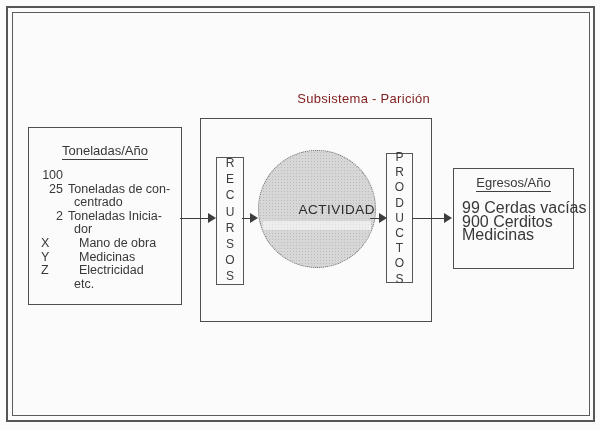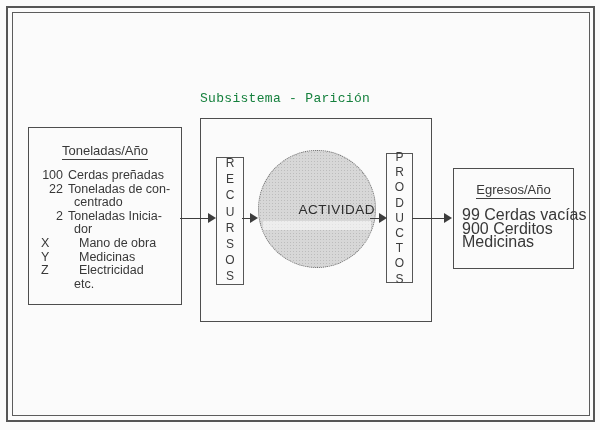--- a/index.html
+++ b/index.html
@@ -17,21 +17,21 @@
     position: absolute; left: 6px; top: 6px; right: 5px; bottom: 8px;
     border: 2px solid #565656;
   }
   .frame-inner {
     position: absolute; left: 12px; top: 12px; right: 10px; bottom: 14px;
     border: 1.5px solid #5c5c5c;
   }
 
   .subsystem-title {
     position: absolute; left: 200px; top: 91px; width: 230px;
-    text-align: left; font-size: 13px; letter-spacing: 0.3px; color: #15803d; font-family: Liberation Mono, monospace;
+    text-align: right; font-size: 13px; letter-spacing: 0.3px; color: #7f1d1d;
   }
 
   .box { position: absolute; border: 1.5px solid #4e4e4e; background: transparent; }
 
   
   .ingresos { left: 28px; top: 127px; width: 152px; height: 176px; }
   .box-title { text-align: center; margin-top: 15px; font-size: 13px; }
   .underlined { border-bottom: 1px solid #3f3f3f; padding-bottom: 1px; }
   .rows { margin-top: 11px; padding-left: 12px; padding-right: 2px;
           font-size: 12.5px; line-height: 13.6px; }
@@ -84,45 +84,44 @@
   .arrow .head {
     position: absolute; right: 0; top: 0;
     width: 0; height: 0;
     border-top: 5.5px solid transparent;
     border-bottom: 5.5px solid transparent;
     border-left: 8px solid #3d3d3d;
   }
 
   
   .egresos { left: 453px; top: 168px; width: 119px; height: 99px; }
-  .egresos .box-title { margin-top: 13px; }
+  .egresos .box-title { margin-top: 6px; }
   .egresos .lines { margin-top: 11px; padding-left: 8px; font-size: 16px; line-height: 13.6px; }
   .egresos .lines div { white-space: nowrap; }
 </style>
 </head>
 <body>
 
 <div class="canvas">
 
   <div class="frame-outer"></div>
   <div class="frame-inner"></div>
 
   <div class="subsystem-title">Subsistema - Parición</div>
 
   <div class="box ingresos">
     <div class="box-title">
       <span class="underlined">Toneladas/Año</span>
     </div>
     <div class="rows">
       <div class="row">
         <span class="num">100</span>
-        <span class="txt">Cerdas preñadas</span>
       </div>
       <div class="row">
-        <span class="num">22</span>
+        <span class="num">25</span>
         <span class="txt">Toneladas de con-</span>
       </div>
       <div class="row">
         <span class="num"></span>
         <span class="txt ind1">centrado</span>
       </div>
       <div class="row">
         <span class="num">2</span>
         <span class="txt">Toneladas Inicia-</span>
       </div>

